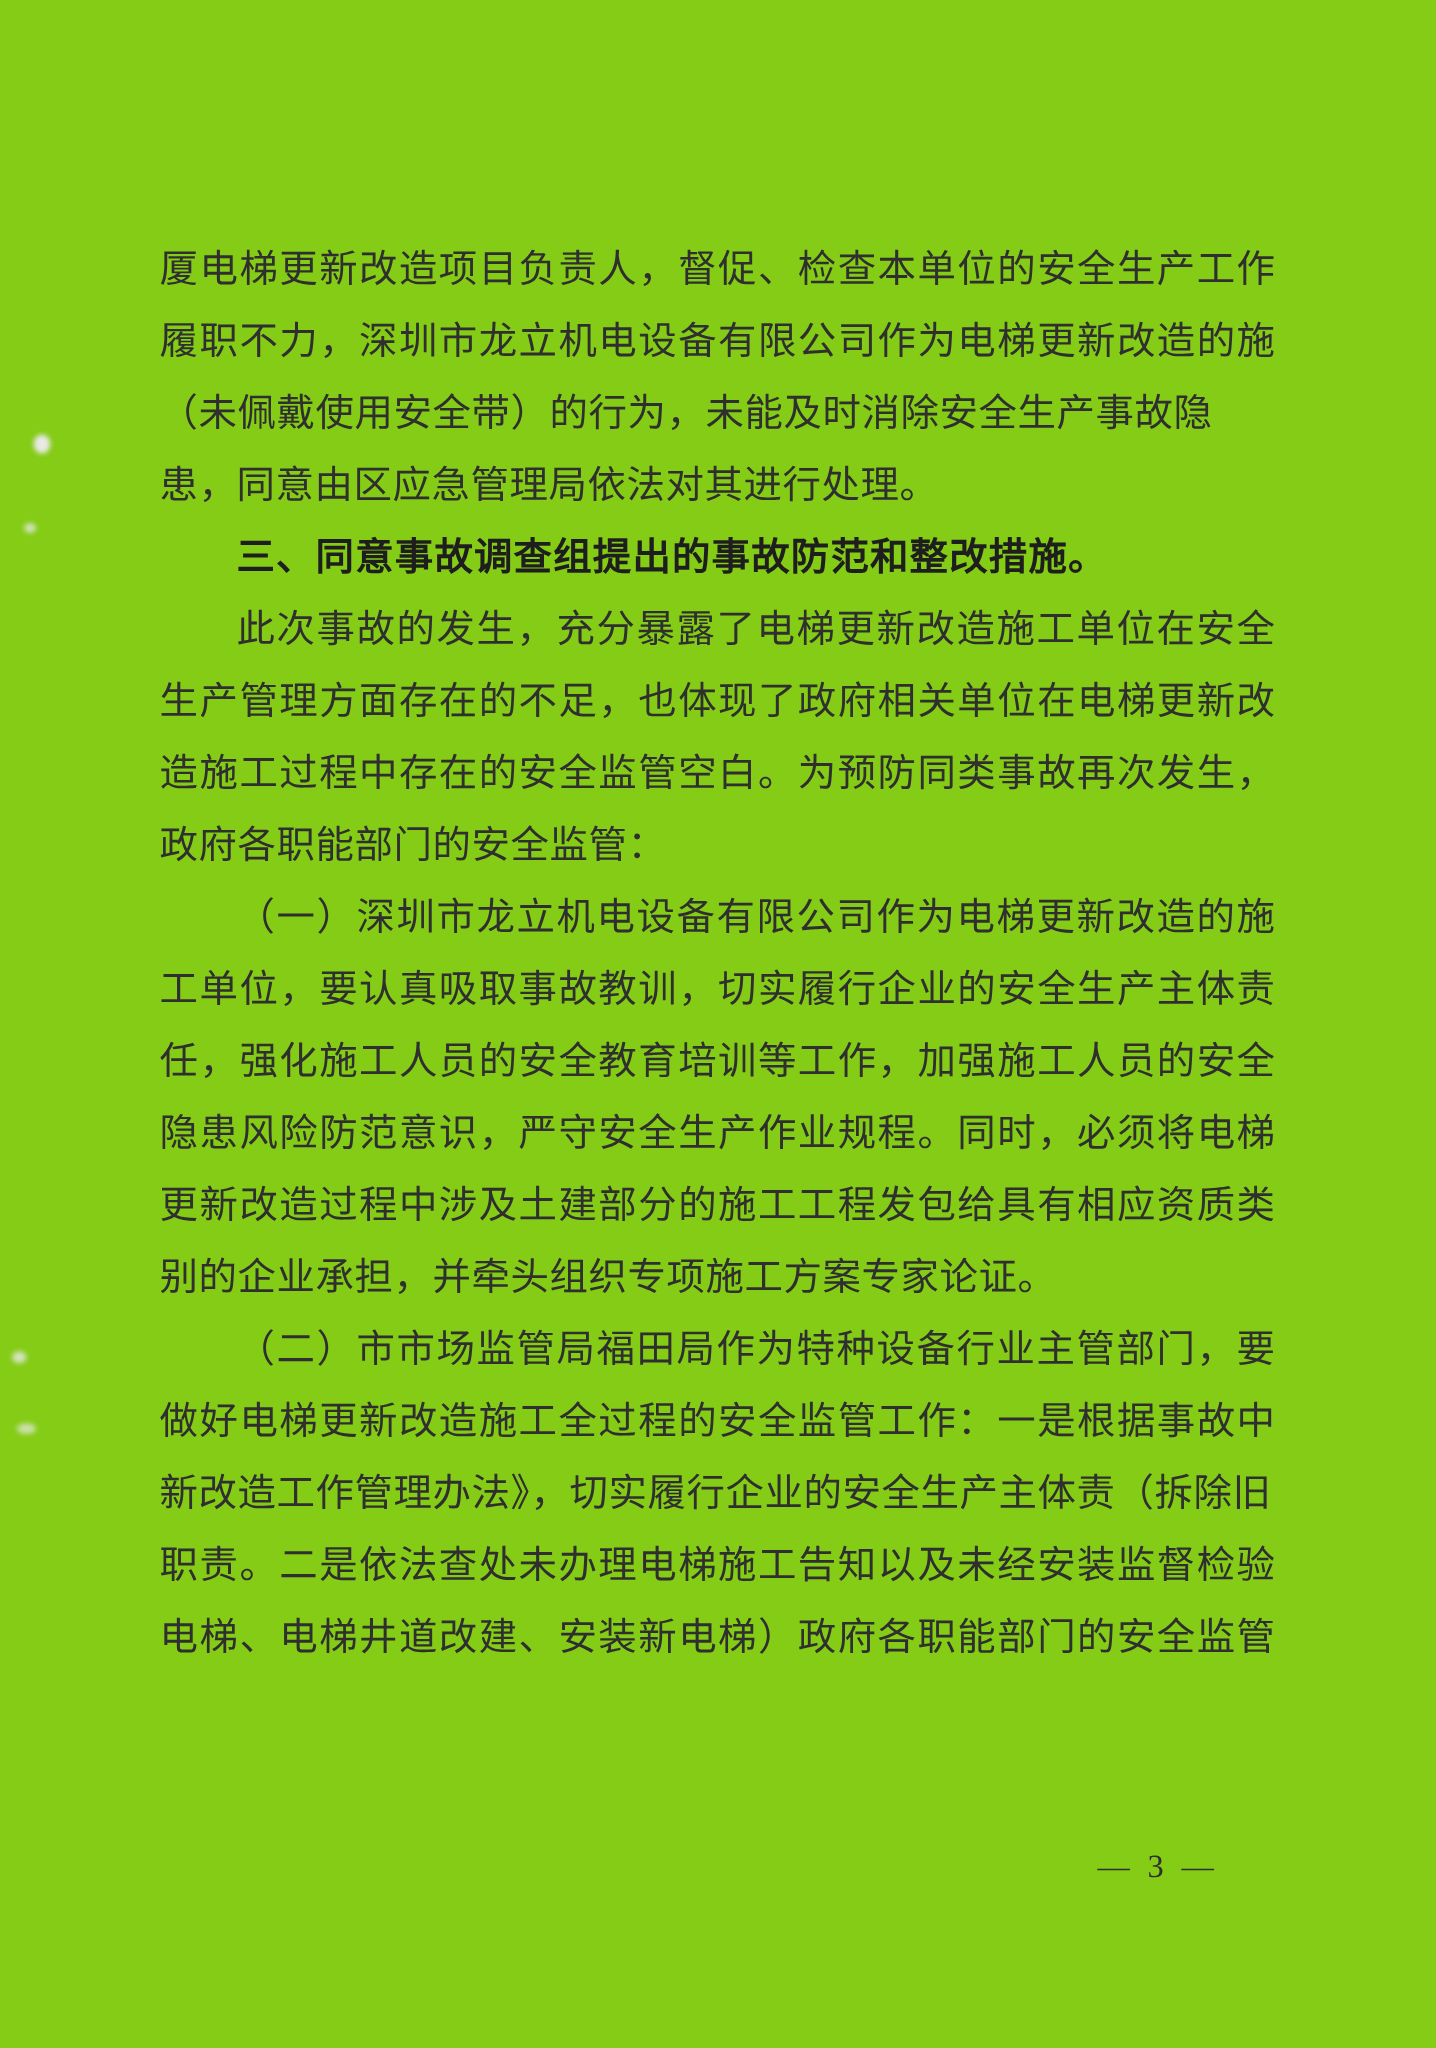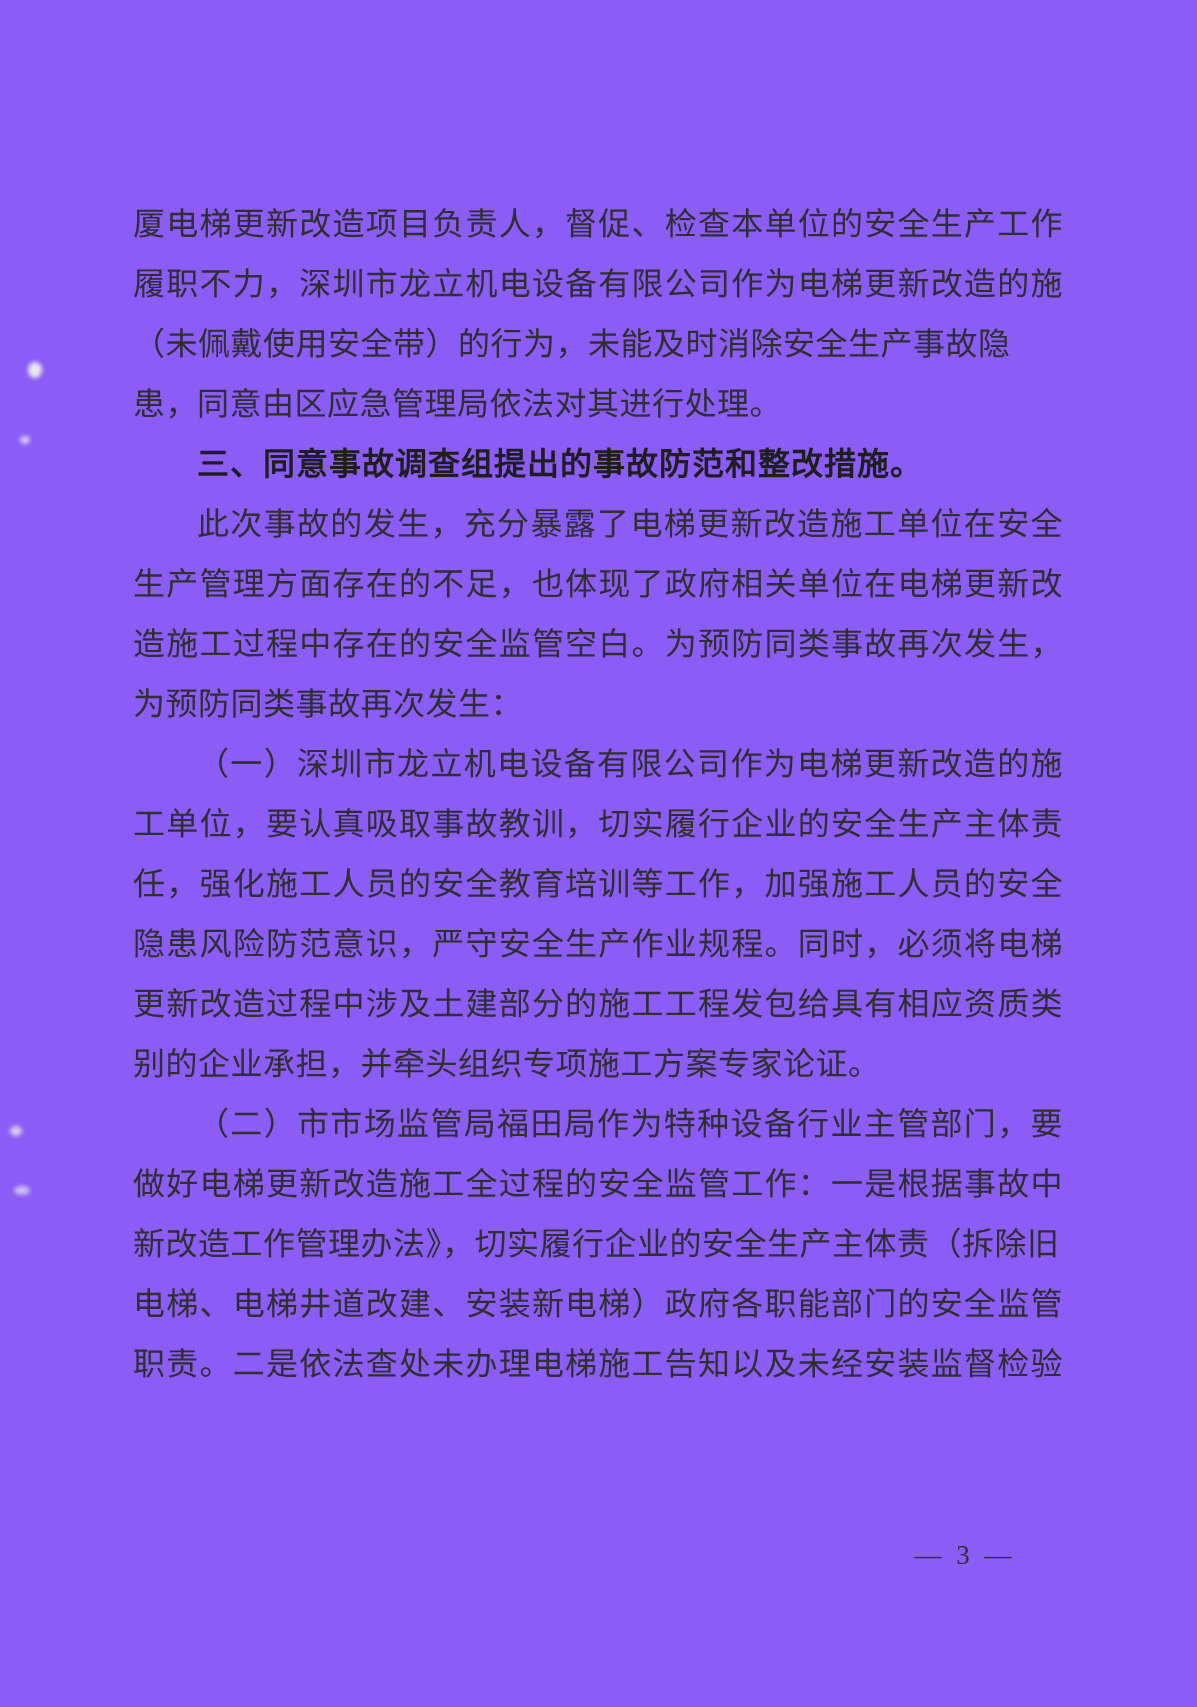--- a/index.html
+++ b/index.html
@@ -4,21 +4,21 @@
 <style>
   html, body {
     margin: 0;
     padding: 0;
     background: #ffffff;
   }
   .page {
     position: relative;
     width: 1197px;
     height: 1707px;
-    background: #8b5cf6;
+    background: #84cc16;
     overflow: hidden;
     font-family: "Liberation Serif", "DejaVu Serif", serif;
   }
   .text-block {
     position: absolute;
     left: 133px;
     top: 194px;
     width: 930px;
   }
   .line {
@@ -79,29 +79,29 @@
 
   <div class="text-block">
       <div class="line fill">厦电梯更新改造项目负责人，督促、检查本单位的安全生产工作</div>
       <div class="line fill">履职不力，深圳市龙立机电设备有限公司作为电梯更新改造的施</div>
       <div class="line">（未佩戴使用安全带）的行为，未能及时消除安全生产事故隐患，</div>
       <div class="line indent">同意由区应急管理局依法对其进行处理。</div>
       <div class="line indent bold">三、同意事故调查组提出的事故防范和整改措施。</div>
       <div class="line indent fill">此次事故的发生，充分暴露了电梯更新改造施工单位在安全</div>
       <div class="line fill">生产管理方面存在的不足，也体现了政府相关单位在电梯更新改</div>
       <div class="line fill">造施工过程中存在的安全监管空白。为预防同类事故再次发生，</div>
-      <div class="line">为预防同类事故再次发生：</div>
+      <div class="line">政府各职能部门的安全监管：</div>
       <div class="line indent fill">（一）深圳市龙立机电设备有限公司作为电梯更新改造的施</div>
       <div class="line fill">工单位，要认真吸取事故教训，切实履行企业的安全生产主体责</div>
       <div class="line fill">任，强化施工人员的安全教育培训等工作，加强施工人员的安全</div>
       <div class="line fill">隐患风险防范意识，严守安全生产作业规程。同时，必须将电梯</div>
       <div class="line fill">更新改造过程中涉及土建部分的施工工程发包给具有相应资质类</div>
       <div class="line">别的企业承担，并牵头组织专项施工方案专家论证。</div>
       <div class="line indent fill">（二）市市场监管局福田局作为特种设备行业主管部门，要</div>
       <div class="line fill">做好电梯更新改造施工全过程的安全监管工作：一是根据事故中</div>
       <div class="line">新改造工作管理办法》，切实履行企业的安全生产主体责（拆除旧</div>
+      <div class="line fill">职责。二是依法查处未办理电梯施工告知以及未经安装监督检验</div>
       <div class="line fill">电梯、电梯井道改建、安装新电梯）政府各职能部门的安全监管</div>
-      <div class="line fill">职责。二是依法查处未办理电梯施工告知以及未经安装监督检验</div>
     </div>
 
   <div class="page-number">— 3 —</div>
 
 </div>
 
 </body></html>

